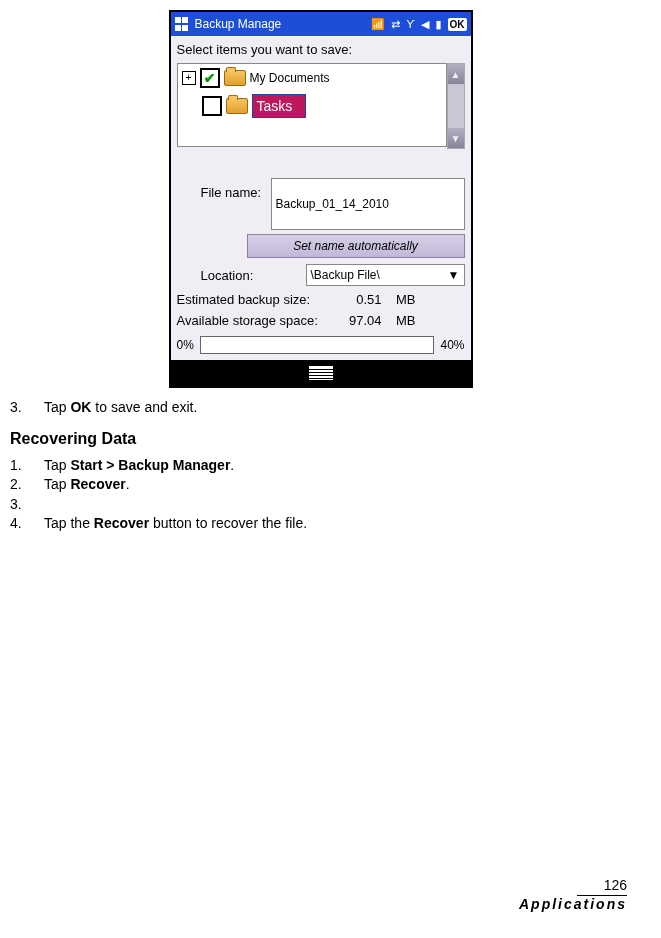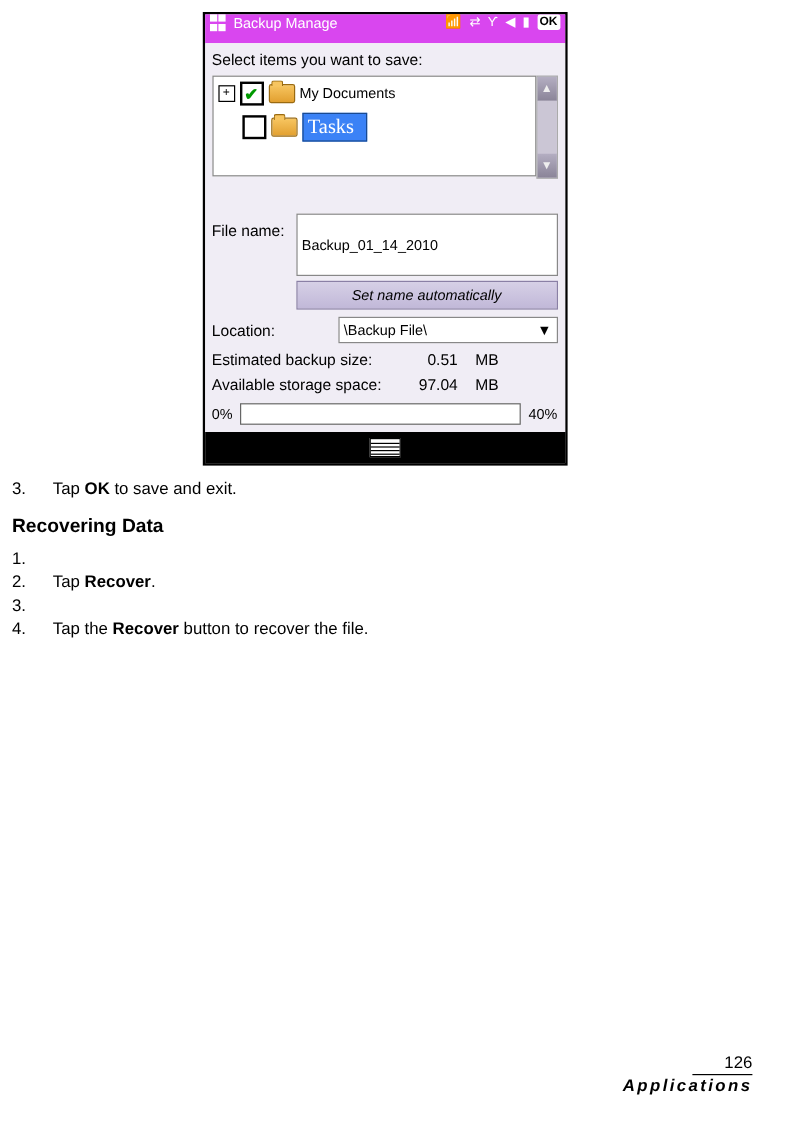--- a/index.html
+++ b/index.html
@@ -20,49 +20,49 @@
   .screenshot {
     display: inline-block;
     width: 300px;
     border: 2px solid #000;
     text-align: left;
     font-family: Tahoma, sans-serif;
     font-size: 12px;
     background: #fff;
   }
   .titlebar {
-    background: #d946ef;
+    background: #1d4ed8;
     color: #fff;
     display: flex;
-    align-items: flex-start;
+    align-items: center;
     height: 24px;
     padding: 0 4px;
     gap: 6px;
   }
   .titlebar .winlogo { display:inline-flex; gap:1px; flex-wrap:wrap; width:14px; height:14px;}
   .titlebar .winlogo span{width:6px;height:6px;background:#fff;}
   .titlebar .spacer{flex:1;}
   .status-icons{display:flex;gap:6px;align-items:center;font-size:11px;}
   .ok-btn{background:#fff;color:#000;font-weight:bold;font-size:10px;padding:1px 2px;border-radius:2px;}
   .content-area{background:#f0edf5;padding:6px;position:relative;}
   .prompt{color:#000;font-size:13px;margin-bottom:6px;}
   .tree-container{display:flex;align-items:flex-start;}
   .tree{background:#fff;border:1px solid #888;flex:1;height:84px;padding:4px;box-sizing:border-box;position:relative;}
   .tree-row{display:flex;align-items:center;gap:4px;margin-bottom:6px;}
   .plusbox{width:12px;height:12px;border:1px solid #000;display:inline-flex;align-items:center;justify-content:center;font-size:10px;line-height:1;}
   .checkbox{width:16px;height:16px;border:2px solid #000;display:inline-flex;align-items:center;justify-content:center;}
   .checkmark{color:#090;font-weight:bold;font-size:14px;}
   .folder-icon{width:20px;height:14px;background:linear-gradient(#f7c560,#e2a030);border:1px solid #9a6a10;border-radius:2px;position:relative;display:inline-block;}
   .folder-icon::before{content:"";position:absolute;top:-4px;left:1px;width:8px;height:4px;background:#f7c560;border:1px solid #9a6a10;border-bottom:none;border-radius:2px 2px 0 0;}
-  .tasks-icon{width:48px;height:22px;background:#3b82f6;color:#fff;font-size:17px;display:inline-flex;align-items:center;padding-left:4px;border:1px solid #1a4a90;font-family:Liberation Serif, serif;}
+  .tasks-icon{width:48px;height:22px;background:#be185d;color:#fff;font-size:14px;display:inline-flex;align-items:center;padding-left:4px;border:1px solid #1a4a90;}
   .scrollbar{width:18px;background:#d8d4e0;display:flex;flex-direction:column;height:86px;border:1px solid #aaa;box-sizing:border-box;}
   .scroll-arrow{height:20px;background:linear-gradient(#b4aec2,#8a8498);display:flex;align-items:center;justify-content:center;color:#eee;font-size:10px;}
   .scroll-track{flex:1;background:#cbc6d5;}
   .form-row{display:flex;align-items:center;margin-top:6px;gap:4px;}
-  .form-row label{width:66px;color:#000;font-size:13px;}
+  .form-row label{width:66px;color:#000;font-size:13px;margin-left:24px;}
   .text-input{flex:1;background:#fff;border:1px solid #888;padding:18px 4px;font-size:12px;box-sizing:border-box;margin-top:23px;}
   .dropdown{flex:1;background:#fff;border:1px solid #888;padding:3px 4px;font-size:12px;display:flex;justify-content:space-between;align-items:center;box-sizing:border-box;margin-left:35px;}
   .wide-btn{display:block;margin-top:4px;margin-left:70px;width:calc(100% - 70px);background:linear-gradient(#d6d0e6,#c1b8d8);border:1px solid #8a80a5;text-align:center;padding:4px 0;font-size:12px;box-sizing:border-box;font-style:italic;}
   .backup-btn{display:block;margin-top:6px;margin-left:70px;width:calc(100% - 70px);background:linear-gradient(#f0d5d9,#e3b8c0);border:2px solid #d00000;text-align:center;padding:5px 0;font-size:13px;box-sizing:border-box;}
   .info-line{display:flex;margin-top:6px;font-size:13px;}
   .info-line .lbl{flex:0 0 155px;}
   .info-line .val{flex:0 0 50px;text-align:right;}
   .info-line .unit{flex:0 0 34px;text-align:right;}
   .progress-row{display:flex;align-items:center;margin-top:8px;gap:6px;}
   .progress-bar{flex:1;height:16px;border:1px solid #666;background:#fff;}
@@ -171,20 +171,21 @@
     <span class="num">3.</span>
     <span><span>Tap </span><b>OK</b><span> to save and exit.</span></span>
   </li>
 </ol>
 
 <div class="heading">Recovering Data</div>
 
 <ol class="step-list">
   <li>
     <span class="num">1.</span>
+    <span><span>Tap </span><b>Start &gt; Backup Manager</b><span>.</span></span>
   </li>
   <li>
     <span class="num">2.</span>
     <span><span>Tap </span><b>Recover</b><span>.</span></span>
   </li>
   <li>
     <span class="num">3.</span>
   </li>
   <li>
     <span class="num">4.</span>

